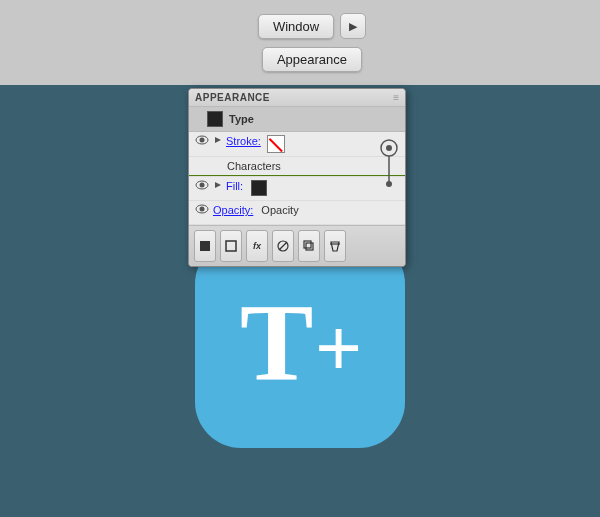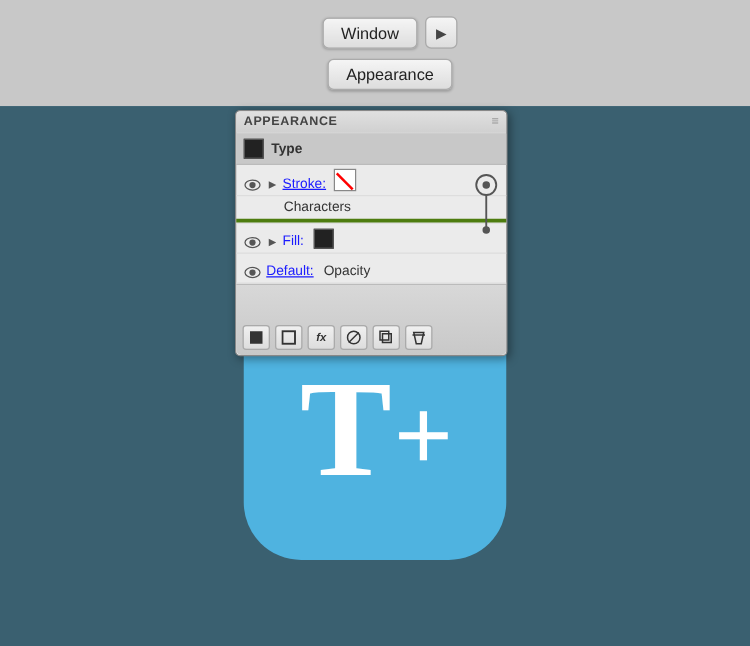--- a/index.html
+++ b/index.html
@@ -96,21 +96,21 @@
       color: #999;
       font-size: 10px;
     }
 
     .panel-body {
       padding: 0;
     }
 
     .panel-row {
       display: flex;
-      align-items: flex-end;
+      align-items: flex-start;
       padding: 3px 6px;
       border-bottom: 1px solid #ddd;
       min-height: 24px;
     }
 
     .stroke-label {
       color: #1a1aff;
       text-decoration: underline;
       font-size: 11px;
       margin-right: 4px;
@@ -148,31 +148,30 @@
       align-items: center;
       padding: 4px 5px;
       background: linear-gradient(to bottom, #d8d8d8, #c8c8c8);
       border-top: 1px solid #bbb;
       gap: 4px;
       border-radius: 0 0 4px 4px;
     }
 
     .toolbar-btn {
       width: 22px;
-      height: 20px;
+      height: 32px;
       background: linear-gradient(to bottom, #f0f0f0, #ddd);
       border: 1px solid #aaa;
       border-radius: 3px;
       display: flex;
       align-items: center;
       justify-content: center;
       font-size: 10px;
       color: #333;
       cursor: pointer;
-      margin-top: 28px;
     }
 
     
     .main-canvas {
       position: absolute;
       top: 85px;
       left: 0;
       right: 0;
       bottom: 0;
       background: #3a6070;
@@ -222,21 +221,21 @@
 
     
     .eye-svg {
       width: 14px;
       height: 10px;
     }
 
     .panel-type-row {
       display: flex;
       align-items: center;
-      padding: 4px 6px;
+      padding: 4px 18px;
       background: #c8c8c8;
       border-bottom: 1px solid #bbb;
     }
 
     .type-swatch {
       width: 16px;
       height: 16px;
       background: #222;
       border: 1px solid #555;
       margin-right: 6px;
@@ -304,21 +303,21 @@
         <svg width="10" height="10" style="margin-right:3px; flex-shrink:0;" viewBox="0 0 10 10">
           <polygon points="2,2 8,5 2,8" fill="#555"></polygon>
         </svg>
         <span class="stroke-label">Stroke:</span>
 
         <div style="width:18px;height:18px;border:1px solid #888;background:white;position:relative;flex-shrink:0;margin-left:2px;">
           <div style="position:absolute;width:110%;height:1.5px;background:red;top:50%;left:-5%;transform:rotate(45deg);transform-origin:center;"></div>
         </div>
       </div>
 
-      <div style="padding: 3px 6px 3px 38px; font-size:11px; color:#333; border-bottom:3px solid #4d7c0f; position:relative;">
+      <div style="padding: 3px 6px 3px 38px; font-size:11px; color:#333; border-bottom:1px solid #4d7c0f; position:relative;">
         <span>Characters</span>
       </div>
 
       <svg style="position:absolute; right:4px; top:4px; width:24px; height:52px;" viewBox="0 0 24 52">
         <circle cx="12" cy="12" r="8" fill="none" stroke="#555" stroke-width="1.5"></circle>
         <circle cx="12" cy="12" r="3" fill="#555"></circle>
         <line x1="12" y1="20" x2="12" y2="48" stroke="#555" stroke-width="1.5"></line>
         <circle cx="12" cy="48" r="3" fill="#555"></circle>
       </svg>
     </div>
@@ -333,21 +332,21 @@
       </svg>
       <span class="fill-label">Fill:</span>
       <div class="fill-swatch-black" style="margin-left:4px;"></div>
     </div>
 
     <div class="panel-row">
       <svg class="eye-svg" viewBox="0 0 14 10" fill="none" xmlns="http://www.w3.org/2000/svg" style="margin-right:4px; flex-shrink:0;">
         <ellipse cx="7" cy="5" rx="6" ry="4" stroke="#555" stroke-width="1" fill="none"></ellipse>
         <circle cx="7" cy="5" r="2.5" fill="#555"></circle>
       </svg>
-      <span class="opacity-label">Default:</span>
+      <span class="opacity-label">Opacity:</span>
       <span class="default-text" style="margin-left:4px;">Opacity</span>
     </div>
 
   </div>
 
   <div class="panel-toolbar">
     <div class="toolbar-btn">
       <svg width="12" height="12" viewBox="0 0 12 12">
           <rect x="1" y="1" width="10" height="10" fill="#333"></rect>
         </svg>

